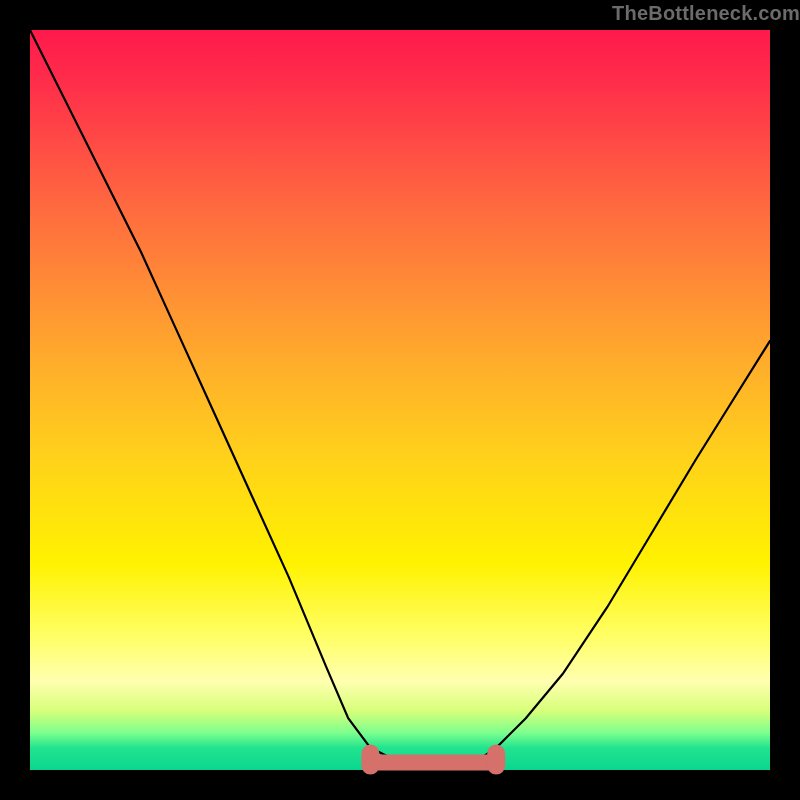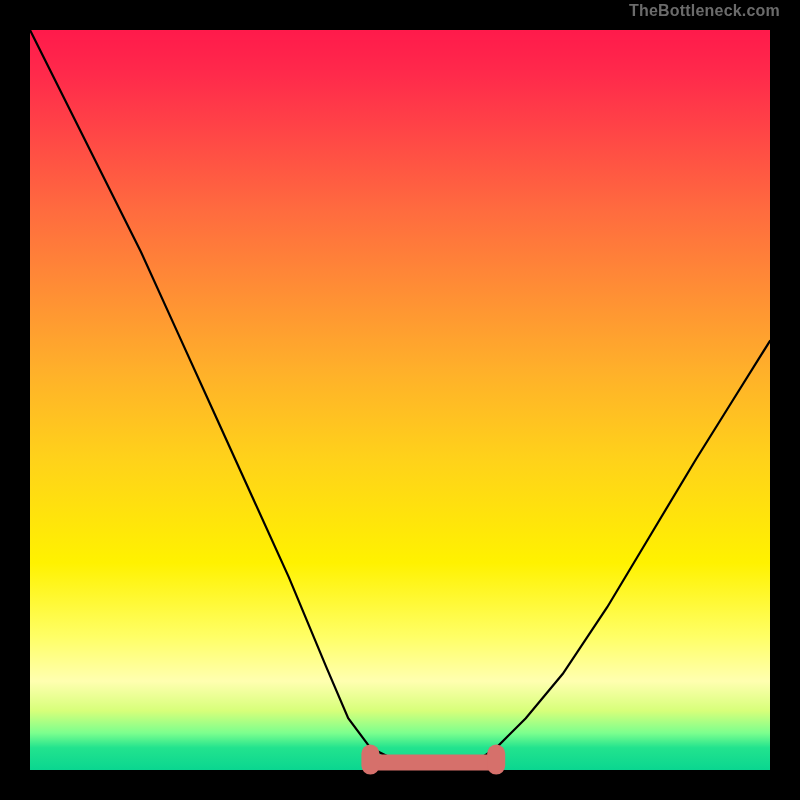--- a/index.html
+++ b/index.html
@@ -13,23 +13,23 @@
   }
   .frame {
     position: relative;
     width: 800px;
     height: 800px;
     background: #000;
   }
   .watermark {
     position: absolute;
     top: 2px;
-    right: 20px;
+    right: 0;
     color: #6b6b6b;
-    font-size: 16px;
+    font-size: 20px;
     font-weight: 600;
     letter-spacing: 0.2px;
     z-index: 10;
   }
   .plot-wrap {
     position: absolute;
     left: 30px;
     top: 30px;
     width: 740px;
     height: 740px;

